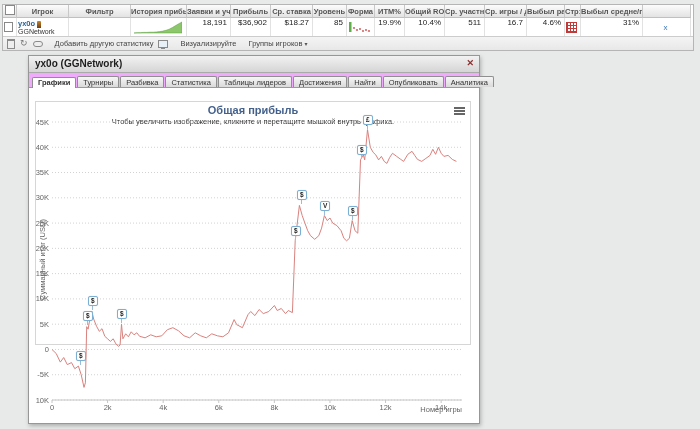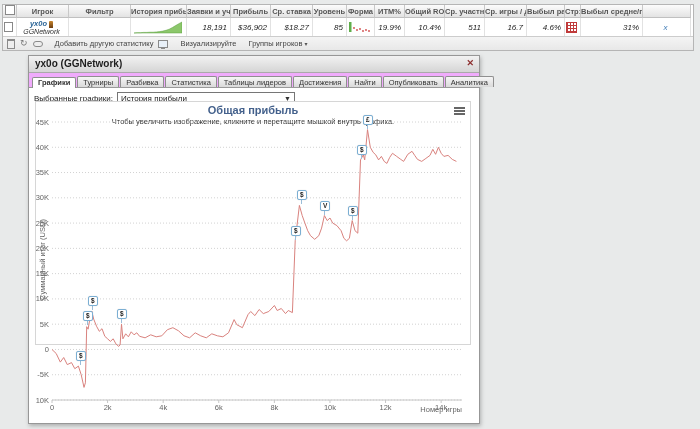--- a/index.html
+++ b/index.html
@@ -3,22 +3,22 @@
 <meta charset="utf-8">
 <style>
   html,body{margin:0;padding:0;}
   body{width:700px;height:429px;background:#e8eaea;font-family:"Liberation Sans",sans-serif;position:relative;overflow:hidden;}
   
   .stats{position:absolute;left:2px;top:4px;width:690px;background:#fff;border:1px solid #b5b5b5;}
   .trow{display:flex;}
   .thead .cell{background:linear-gradient(#fcfcfc,#e3e3e3);color:#555;font-size:7.5px;font-weight:bold;
     height:13px;line-height:13px;text-align:center;border-right:1px solid #c8c8c8;border-bottom:1px solid #c0c0c0;
     overflow:hidden;white-space:nowrap;box-sizing:border-box;flex:none;}
-  .tbody .cell{font-size:8px;color:#222;height:18px;border-right:1px solid #e2e2e2;display:flex;align-items:center;
-    justify-content:flex-end;padding:0 3px 0 1px;box-sizing:border-box;overflow:hidden;white-space:nowrap;flex:none;font-style:italic;}
+  .tbody .cell{font-size:8px;color:#222;height:18px;border-right:1px solid #e2e2e2;display:flex;align-items:flex-start;
+    justify-content:flex-end;padding:0 3px 0 1px;box-sizing:border-box;overflow:hidden;white-space:nowrap;flex:none;}
   .cb{width:8px;height:8px;border:1px solid #888;background:#fff;margin:auto;}
   .playercell{flex-direction:column;align-items:flex-start;justify-content:center;padding-left:3px;}
   .pname{color:#2a6496;font-weight:bold;font-size:7.5px;line-height:8px;display:flex;align-items:center;gap:2px;}
   .pnet{color:#333;font-size:7px;line-height:8px;}
   .picon{display:inline-block;width:4px;height:7px;background:linear-gradient(#c8852c,#6b3d12);border-radius:1px 1px 0 0;}
   .hashicon{width:10px;height:9px;margin:auto;
     background-image:repeating-linear-gradient(0deg,#c03a3a 0 1px,transparent 1px 3px),
                      repeating-linear-gradient(90deg,#c03a3a 0 1px,transparent 1px 3px);
     border:1px solid #c03a3a;}
   .xlink{color:#3a78b5;margin:auto;font-size:8px;}
@@ -158,27 +158,20 @@
       <div class="tab active">Графики</div>
       <div class="tab">Турниры</div>
       <div class="tab">Разбивка</div>
       <div class="tab">Статистика</div>
       <div class="tab">Таблицы лидеров</div>
       <div class="tab">Достижения</div>
       <div class="tab">Найти</div>
       <div class="tab">Опубликовать</div>
       <div class="tab">Аналитика</div>
     </div>
-  <div class="selrow">
-    <span>Выбранные графики:</span>
-    <span class="select">
-      <span>История прибыли</span>
-      <span class="arr">▼</span>
-    </span>
-  </div>
   <div class="chart" id="chart">
     <div class="ctitle">Общая прибыль</div>
     <div class="csub">Чтобы увеличить изображение, кликните и перетащите мышкой внутрь графика.</div>
     <div class="burger">
         <div></div>
         <div></div>
         <div></div>
       </div>
     <div class="ylab">Суммарный итог (USD)</div>
     <div class="xlab">Номер игры</div>

